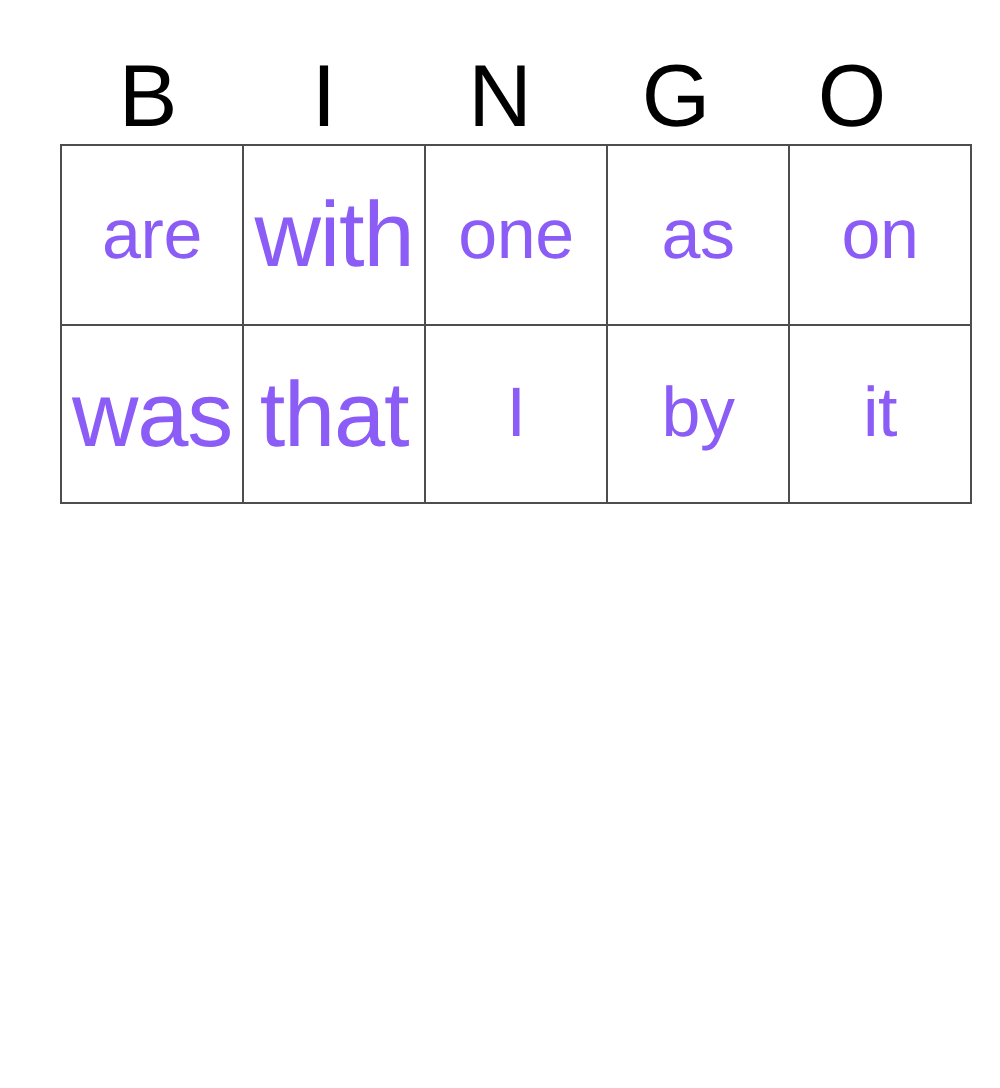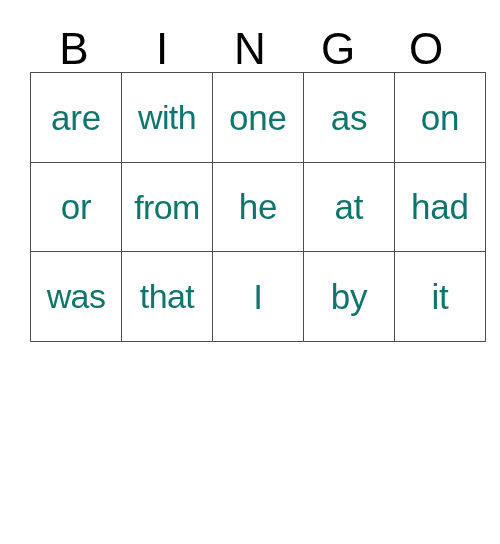--- a/index.html
+++ b/index.html
@@ -61,27 +61,27 @@
     padding: 0 1px;
     background: #ffffff;
     overflow: hidden;
     white-space: nowrap;
   }
 
   .cell-text {
     display: block;
     font-size: 35px;
     line-height: 1;
-    color: #0f766e;
+    color: #8b5cf6;
     letter-spacing: -0.2px;
   }
 
   
   .cell-text.long {
-    font-size: 34px;
+    font-size: 46px;
     letter-spacing: -0.6px;
   }
 </style>
 </head>
 <body>
 
 <div class="bingo-card">
 
   <div class="header-row">
     <div class="header-cell">B</div>
@@ -105,37 +105,20 @@
           </td>
         <td>
             <span class="cell-text">as</span>
           </td>
         <td>
             <span class="cell-text">on</span>
           </td>
       </tr>
       <tr>
         <td>
-            <span class="cell-text">or</span>
-          </td>
-        <td>
-            <span class="cell-text long">from</span>
-          </td>
-        <td>
-            <span class="cell-text">he</span>
-          </td>
-        <td>
-            <span class="cell-text">at</span>
-          </td>
-        <td>
-            <span class="cell-text">had</span>
-          </td>
-      </tr>
-      <tr>
-        <td>
             <span class="cell-text long">was</span>
           </td>
         <td>
             <span class="cell-text long">that</span>
           </td>
         <td>
             <span class="cell-text">I</span>
           </td>
         <td>
             <span class="cell-text">by</span>

